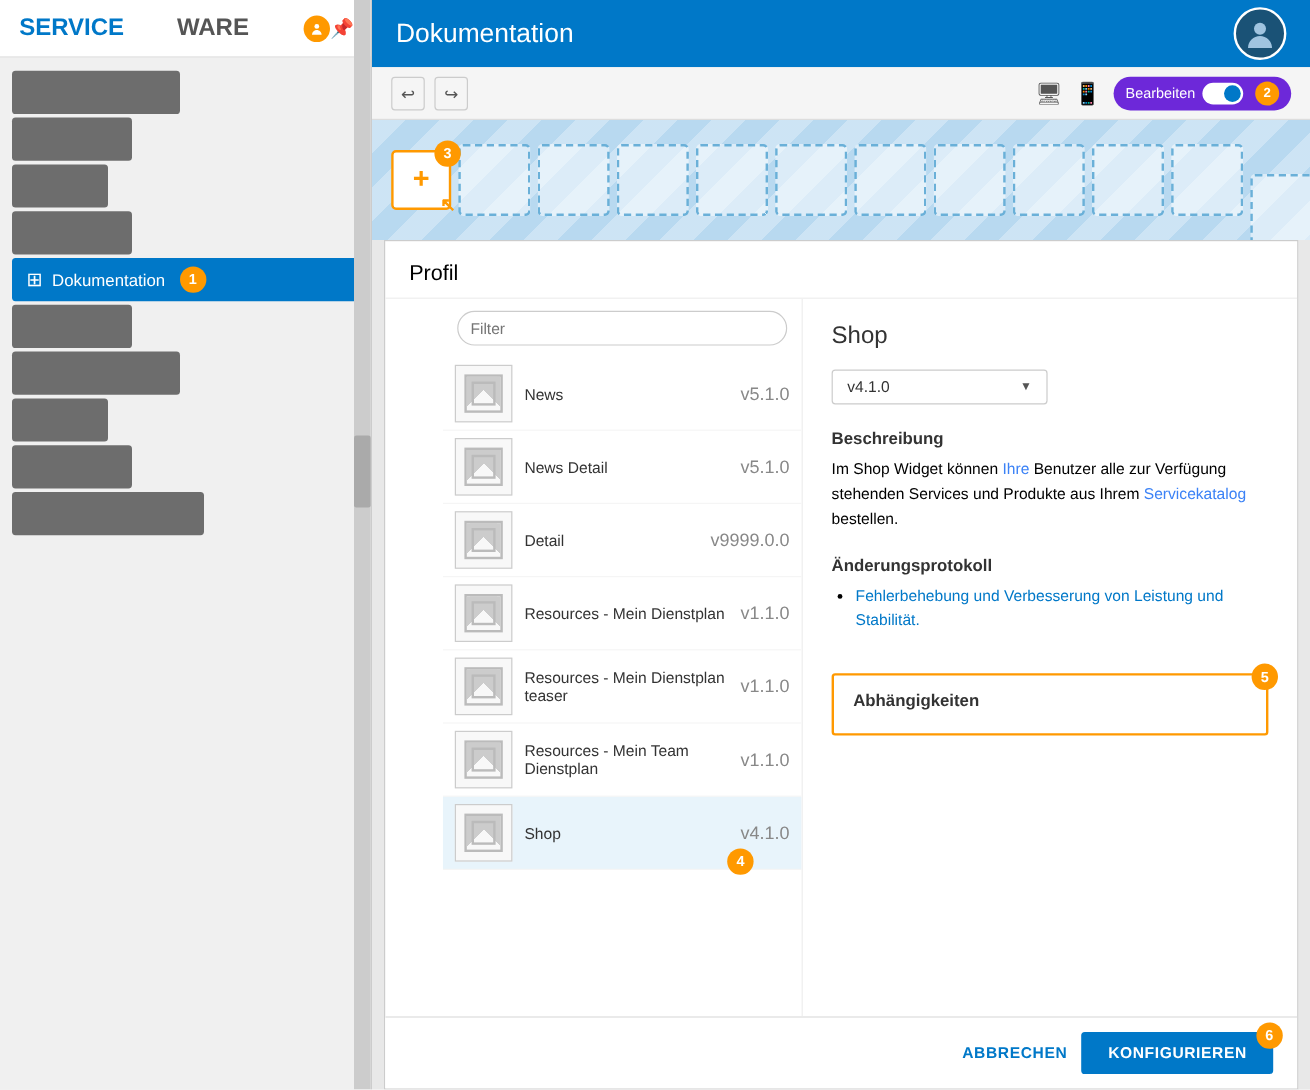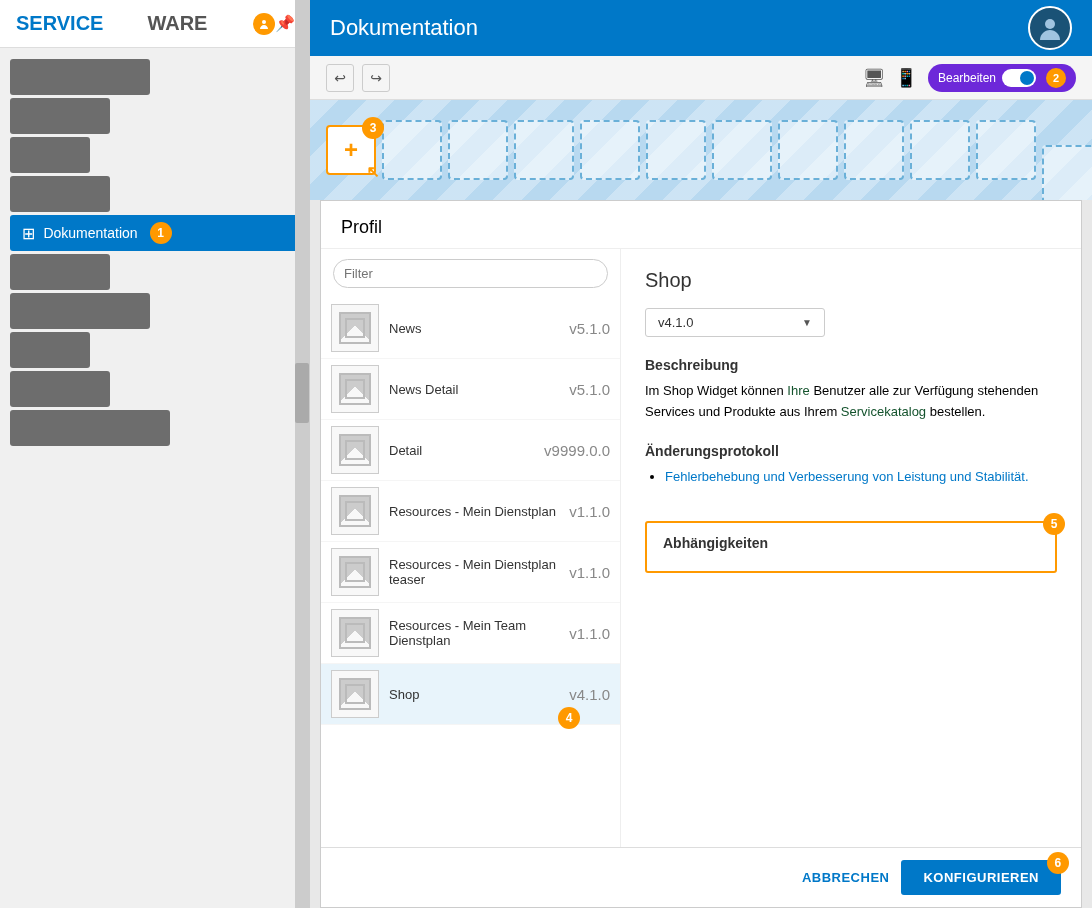--- a/index.html
+++ b/index.html
@@ -274,20 +274,21 @@
     .widgets-title {
       font-size: 18px;
       font-weight: 400;
       padding: 16px 20px 10px;
       border-bottom: 1px solid #eee;
     }
     .widgets-body {
       display: flex;
       flex: 1;
       overflow: hidden;
+      padding-left: 48px;
     }
     .widgets-list-panel {
       width: 300px;
       min-width: 300px;
       border-right: 1px solid #eee;
       display: flex;
       flex-direction: column;
       overflow: hidden;
     }
     .filter-input-wrap {
@@ -397,21 +398,21 @@
       font-size: 14px;
       font-weight: 700;
       color: #333;
       margin-bottom: 8px;
     }
     .detail-description {
       font-size: 13px;
       line-height: 1.6;
       margin-bottom: 20px;
     }
-    .detail-description a { color: #14532d; text-decoration: none; }
+    .detail-description a { color: #3b82f6; text-decoration: none; }
     .changelog-section { margin-bottom: 35px; }
     .changelog-list { padding-left: 20px; }
     .changelog-list li { margin: 4px 0; font-size: 13px; line-height: 1.5; }
     .changelog-list a { color: #0078c8; text-decoration: none; }
     .dependencies-box {
       border: 2px solid #f90;
       border-radius: 3px;
       padding: 12px 16px;
       position: relative;
     }

